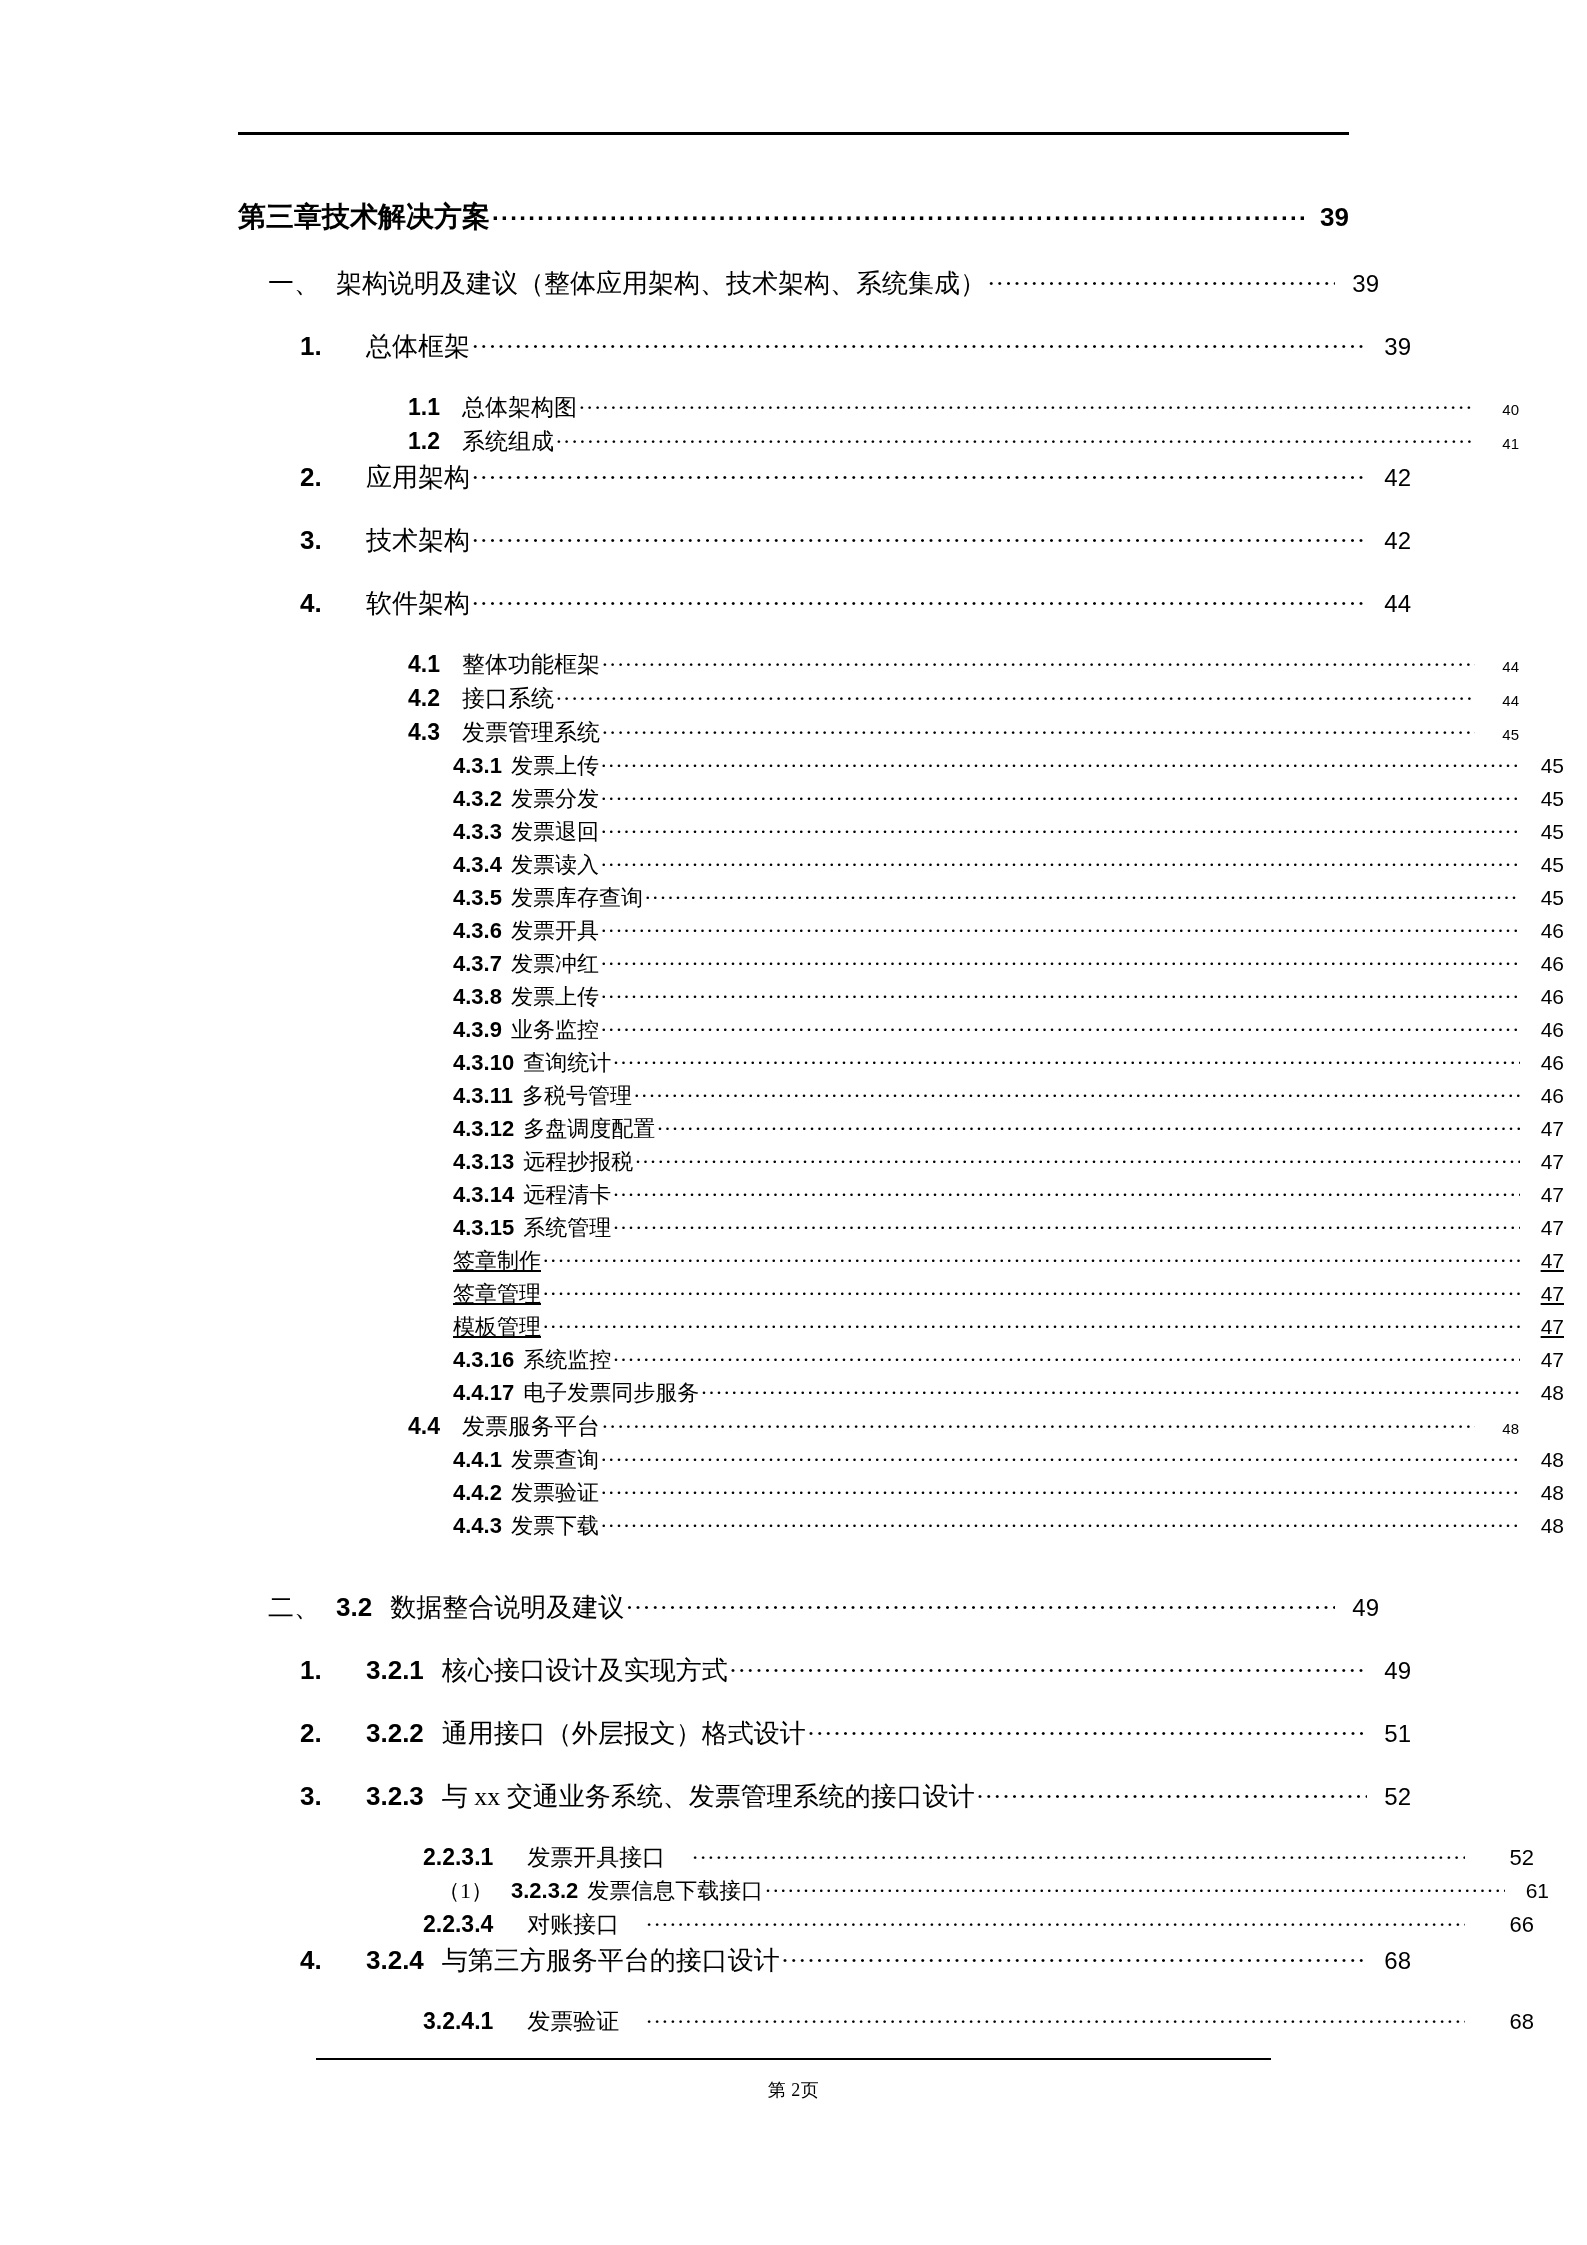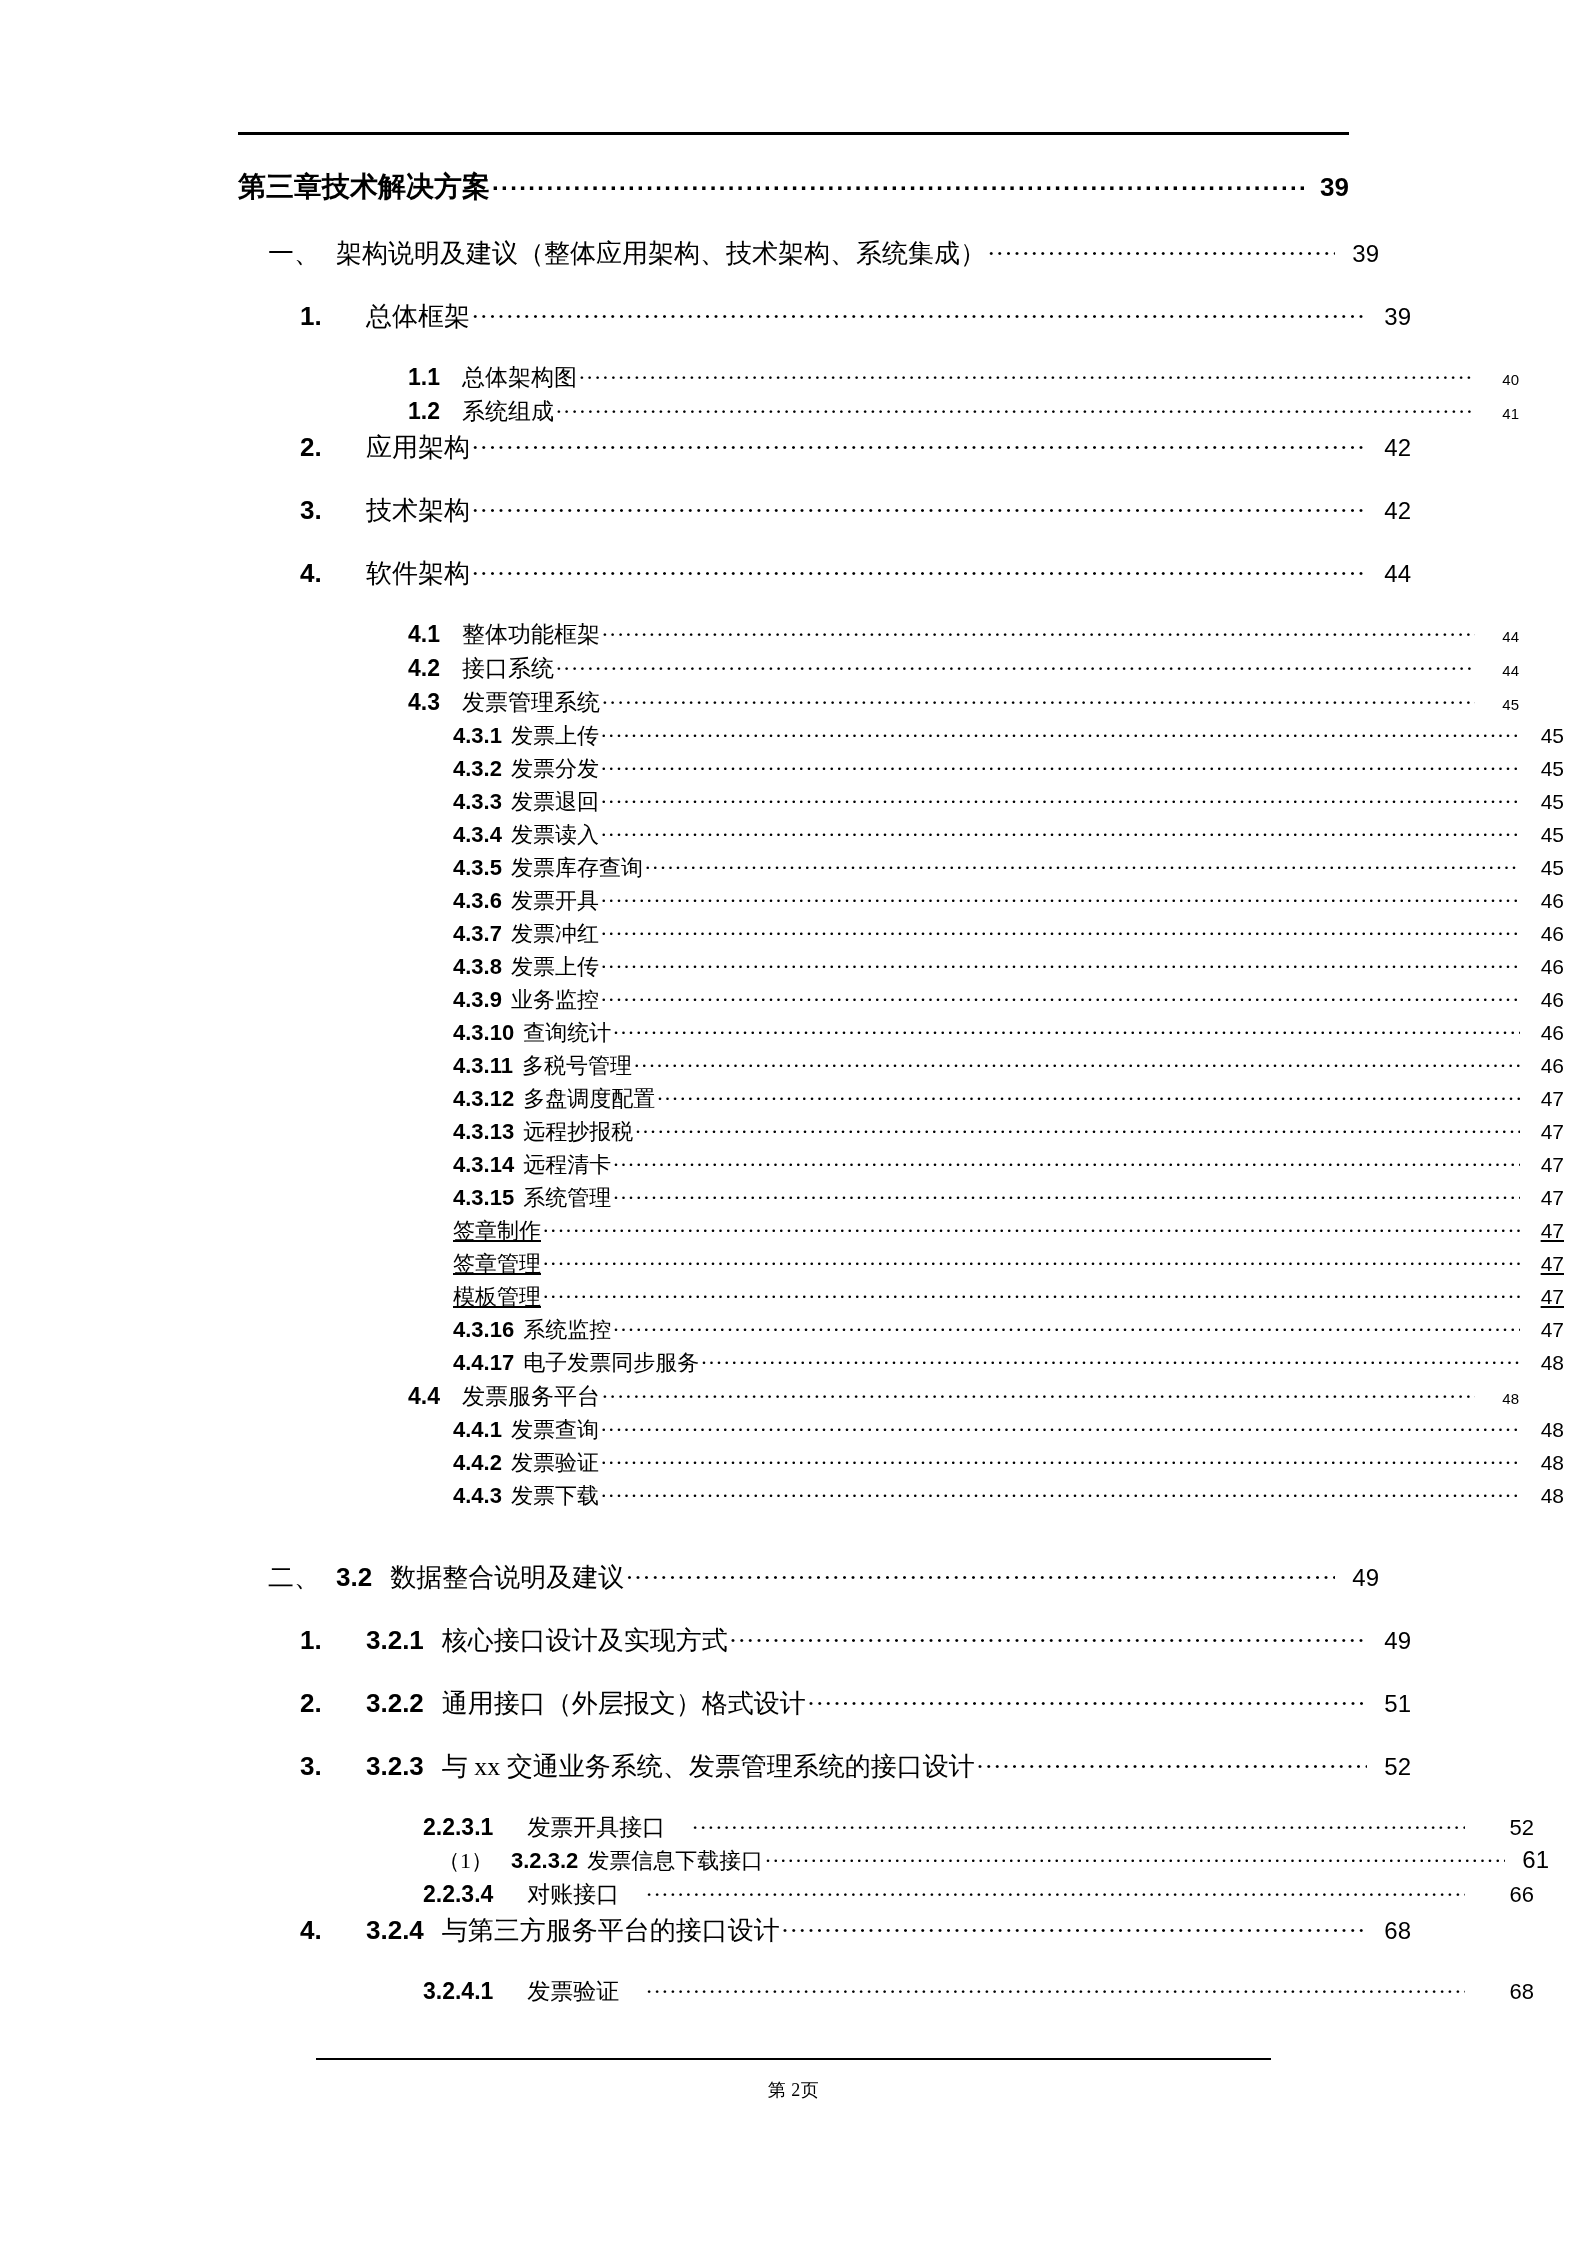--- a/index.html
+++ b/index.html
@@ -101,21 +101,21 @@
     font-family: "Liberation Sans", "DejaVu Sans", sans-serif;
     min-width: 42px;
   }
 
   
   .lvl-chapter {
     font-size: 28px;
     font-weight: bold;
     margin-bottom: 30px;
   }
-  .lvl-chapter .label { font-weight: bold; font-family: "Liberation Sans","DejaVu Sans",sans-serif; }
+  .lvl-chapter .label { font-weight: bold; font-family: "Liberation Sans","DejaVu Sans",sans-serif; margin-top: 30px; }
   .lvl-chapter .num   { font-weight: bold; }
   .lvl-chapter .pg    { font-weight: bold; font-size: 26px; }
   .lvl-chapter .leader::after { letter-spacing: 2.4px; font-weight: bold; font-family:"Liberation Sans","DejaVu Sans",sans-serif; font-size: 24px; }
 
   .lvl-1 {
     font-size: 26px;
     margin-bottom: 28px;
     padding-left: 30px;
   }
   .lvl-1 .num { flex-basis: 68px; font-weight: normal; }
@@ -174,21 +174,21 @@
 
   .lvl-indent-paren {
     font-size: 22px;
     margin-bottom: 3px;
     padding-left: 200px;
   }
   .lvl-indent-paren .num  { flex: 0 0 auto; font-weight: normal;
                             font-family:"Liberation Serif","DejaVu Serif",serif; padding-right: 18px; }
   .lvl-indent-paren .num2 { flex: 0 0 auto; font-weight: bold; padding-right: 9px;
                             font-family:"Liberation Sans","DejaVu Sans",sans-serif; }
-  .lvl-indent-paren .pg   { font-size: 24px; }
+  .lvl-indent-paren .pg   { font-size: 21px; }
 </style>
 </head>
 <body>
 
 <div class="page">
 
   <div class="header-rule"></div>
 
   <div class="toc" id="toc-root">
       <div class="toc-row lvl-chapter">

